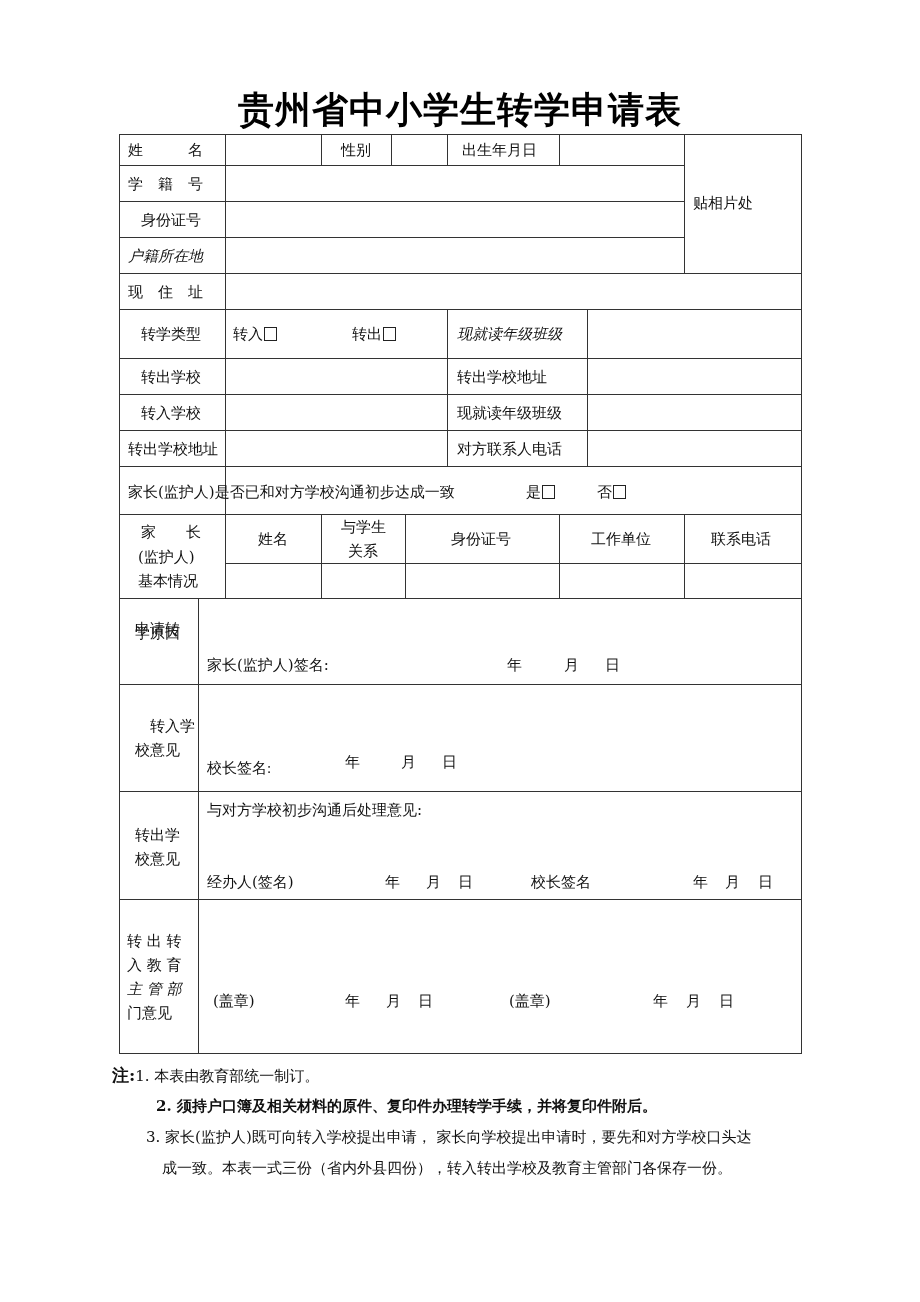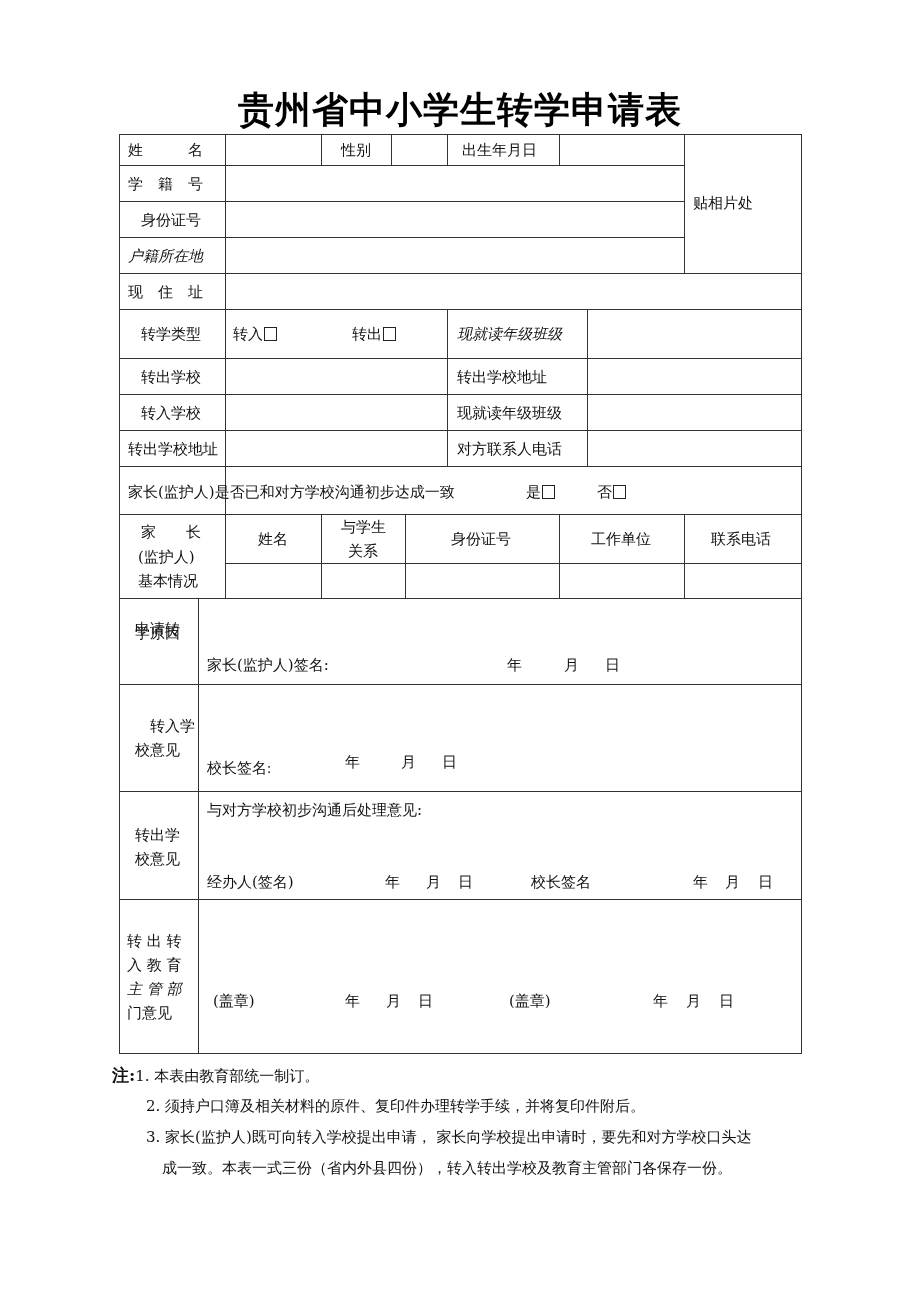--- a/index.html
+++ b/index.html
@@ -168,16 +168,16 @@
 <div class="t" style="left:418px;top:992px;">日</div>
 <div class="t" style="left:509px;top:992px;">(盖章)</div>
 <div class="t" style="left:653px;top:992px;">年</div>
 <div class="t" style="left:686px;top:992px;">月</div>
 <div class="t" style="left:719px;top:992px;">日</div>
 
 <div>
   <div class="note" style="left:112px;top:1066px;">
     <span class="note-lead">注:</span><span style="">1. 本表由教育部统一制订。</span>
   </div>
-  <div class="note" style="left:146px;top:1097px;">2. 须持户口簿及相关材料的原件、复印件办理转学手续，并将复印件附后。</div>
+  <div class="note" style="left:156px;top:1097px;font-weight:bold;">2. 须持户口簿及相关材料的原件、复印件办理转学手续，并将复印件附后。</div>
   <div class="note" style="left:146px;top:1128px;">3. 家长(监护人)既可向转入学校提出申请， 家长向学校提出申请时，要先和对方学校口头达</div>
   <div class="note" style="left:162px;top:1159px;">成一致。本表一式三份（省内外县四份），转入转出学校及教育主管部门各保存一份。</div>
 </div>
 
 </body></html>

